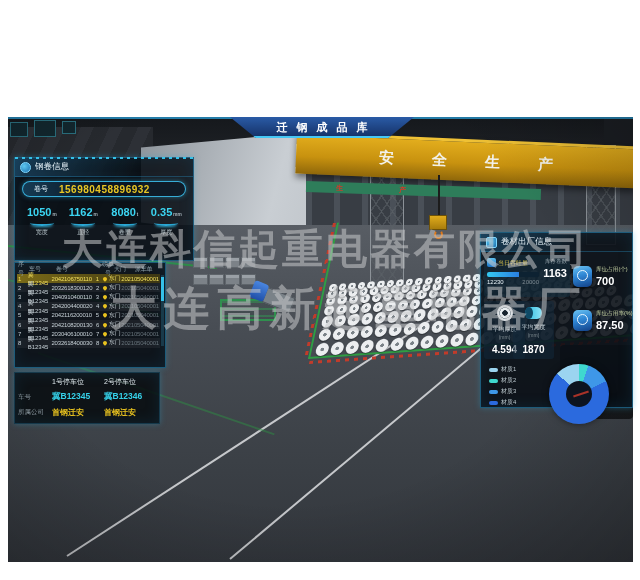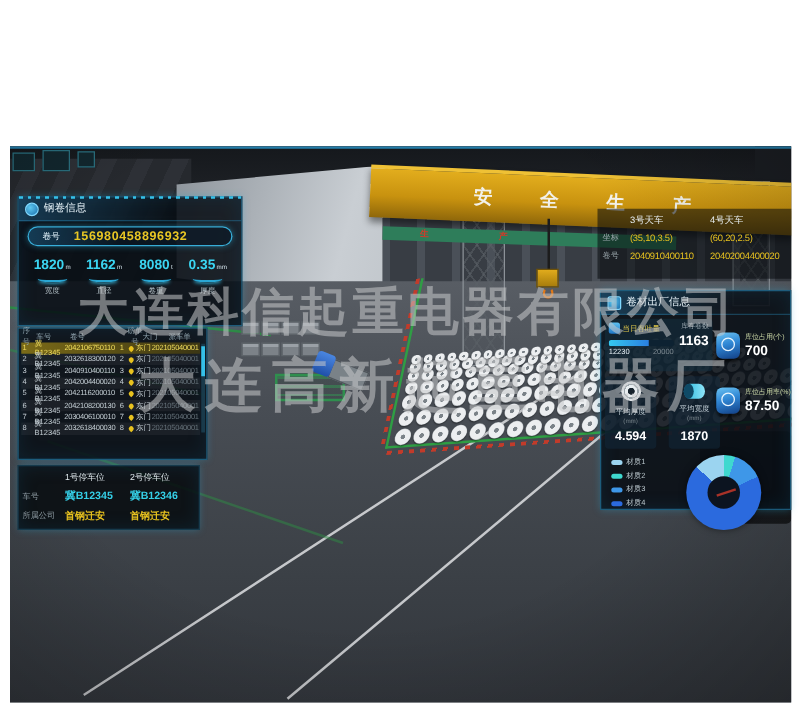--- a/index.html
+++ b/index.html
@@ -97,21 +97,21 @@
   .bicon{display:inline-block;width:9px;height:9px;border-radius:2px;background:linear-gradient(180deg,#5ec0f0,#1f78c8);vertical-align:-2px;margin-right:2px;}
   .bA-lab{font-size:6px;color:#e0c84a;white-space:nowrap;}
   .ptrack{margin-top:4px;width:52px;height:5px;background:#0d2232;border-radius:2px;overflow:hidden;}
   .pfill{height:100%;background:linear-gradient(90deg,#35c8f0,#2a7fe0);}
   .pnums{display:flex;justify-content:space-between;font-size:6px;margin-top:2px;}
   .pnum-a{color:#e8f2f8;}.pnum-b{color:#7e8a92;}
   .bA-r{flex:1;text-align:right;}
   .inv-lab{font-size:5.5px;color:#9aa8b0;line-height:1.2;}
   .inv-val{font-size:11px;font-weight:bold;color:#fff;margin-top:2px;}
   .tile{position:absolute;top:49px;width:41px;height:58px;background:rgba(18,40,58,.55);border-radius:3px;display:flex;flex-direction:column;align-items:center;padding-top:4px;}
-  .tileB{left:3px;}.tileC{left:54px;}
+  .tileB{left:3px;}.tileC{left:32px;}
   .coilico{width:16px;height:16px;border-radius:50%;background:radial-gradient(circle,#16222c 0 2.5px,#e8edf0 3px 5px,#9aa4aa 5px 6px,#dfe4e8 6px 8px,#8a949a 8px);}
   .cylico{width:17px;height:12px;border-radius:5px/6px;background:linear-gradient(90deg,#1f88b8,#4ecae8 40%,#8fe4f8);position:relative;margin-top:2px;}
   .cylico::after{content:"";position:absolute;left:0;top:0;width:8px;height:12px;border-radius:50%;background:#0f4a66;}
   .tile-lab{font-size:6px;color:#cfdbe2;margin-top:4px;}
   .tile-unit{font-size:5px;color:#7e8a90;}
   .tile-val{font-size:10px;font-weight:bold;color:#fff;margin-top:auto;margin-bottom:4px;}
   .kpis{position:absolute;left:92px;top:2px;width:60px;}
   .kpi{display:flex;align-items:center;gap:4px;height:44px;}
   .badge{width:19px;height:21px;border-radius:5px;background:linear-gradient(165deg,#6cc4f2 0%,#2f86d4 45%,#123f86 100%);box-shadow:0 2px 2px rgba(0,0,0,.5);position:relative;flex:none;}
   .badge::after{content:"";position:absolute;left:4px;top:4.5px;width:9px;height:9px;border-radius:50%;border:1.5px solid #eaf6ff;}
@@ -359,36 +359,39 @@
         <div class="cube"></div>
     </div>
     <div class="rack"></div>
 
     <div class="truckblue">
       <div class="truckbed"></div>
       <div class="truckcab"></div>
     </div>
     <div class="truckdark"></div>
 
+    <div class="banner">
+      <span>迁钢成品库</span>
+    </div>
     <div class="vignette"></div>
   </div>
 
   <div class="panel" id="coil-info">
     <div class="ticks"></div>
     <div class="p-head">
       <span class="p-ico"></span>
       <span>钢卷信息</span>
     </div>
     <div class="pill">
       <span class="pl">卷号</span>
       <span class="pv">156980458896932</span>
     </div>
     <div class="cstats" id="coil-stats">
         <div class="cstat">
-          <div><span class="v">1820</span><span class="u">m</span></div>
+          <div><span class="v">1050</span><span class="u">m</span></div>
           <div class="arc"></div>
           <div class="lb">宽度</div>
         </div>
         <div class="cstat">
           <div><span class="v">1162</span><span class="u">m</span></div>
           <div class="arc"></div>
           <div class="lb">直径</div>
         </div>
         <div class="cstat">
           <div><span class="v">8080</span><span class="u">t</span></div>
@@ -492,33 +495,20 @@
       <span class="pk-title">2号停车位</span>
       <span class="pk-lb">车号</span>
       <span class="pk-plate">冀B12345</span>
       <span class="pk-plate">冀B12346</span>
       <span class="pk-lb">所属公司</span>
       <span class="pk-co">首钢迁安</span>
       <span class="pk-co">首钢迁安</span>
     </div>
   </div>
 
-  <div class="panel" id="cranes">
-    <div class="cr">
-      <span></span>
-      <span class="cr-name">3号天车</span>
-      <span class="cr-name">4号天车</span>
-      <span class="cr-lb">坐标</span>
-      <span class="cr-v">(35,10,3.5)</span>
-      <span class="cr-v">(60,20,2.5)</span>
-      <span class="cr-lb">卷号</span>
-      <span class="cr-v">2040910400110</span>
-      <span class="cr-v">20402004400020</span>
-    </div>
-  </div>
 
   <div class="panel" id="stats">
     <div class="p-head">
       <span class="p-ico square"></span>
       <span>卷材出厂信息</span>
     </div>
     <div class="sp-body">
       <div class="blockA">
         <div class="bA-l">
           <div class="bA-lab"><span class="bicon"></span><span>当日吞吐量</span></div>

